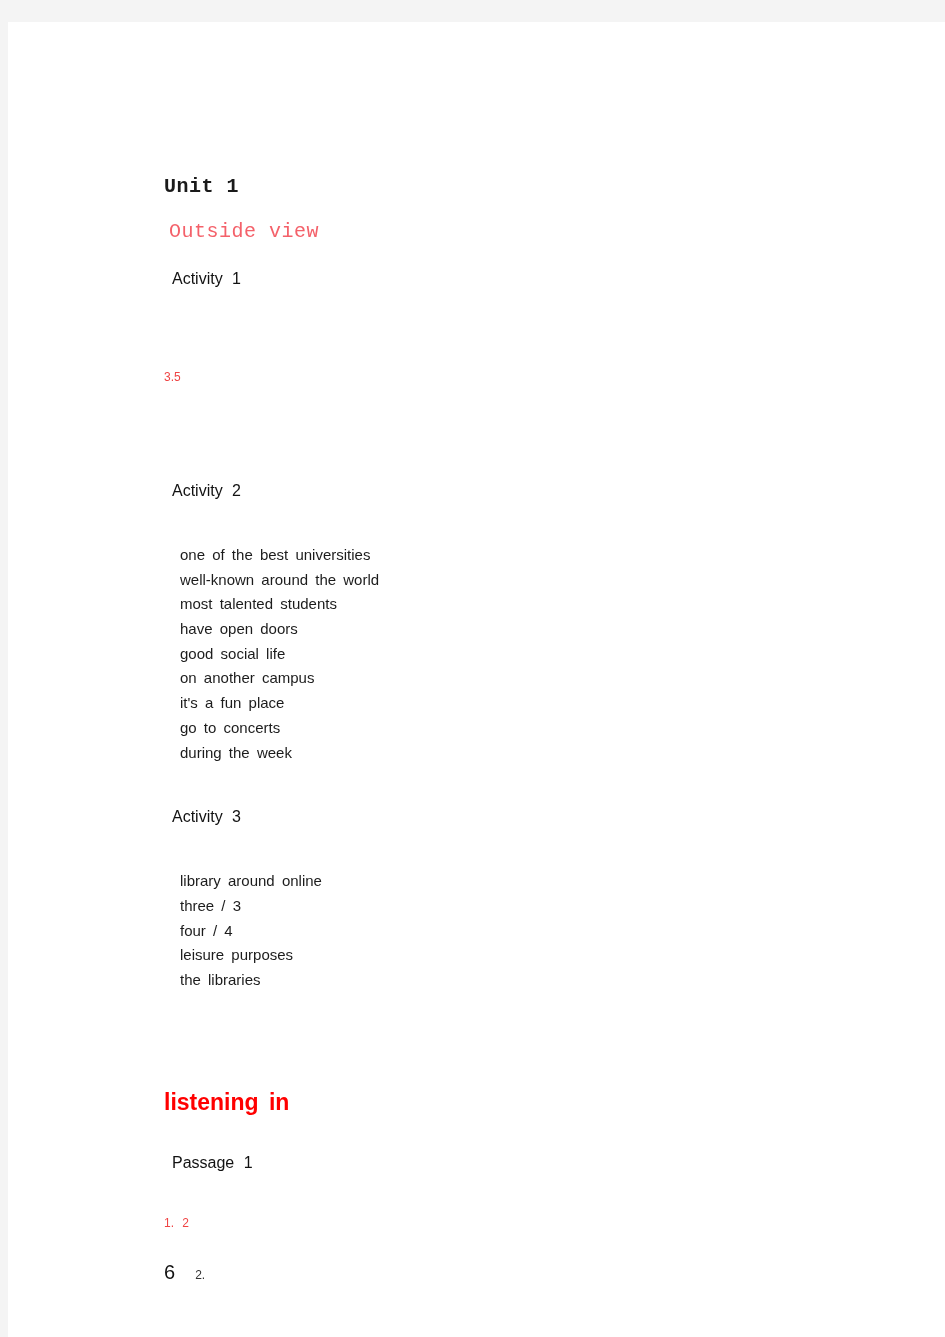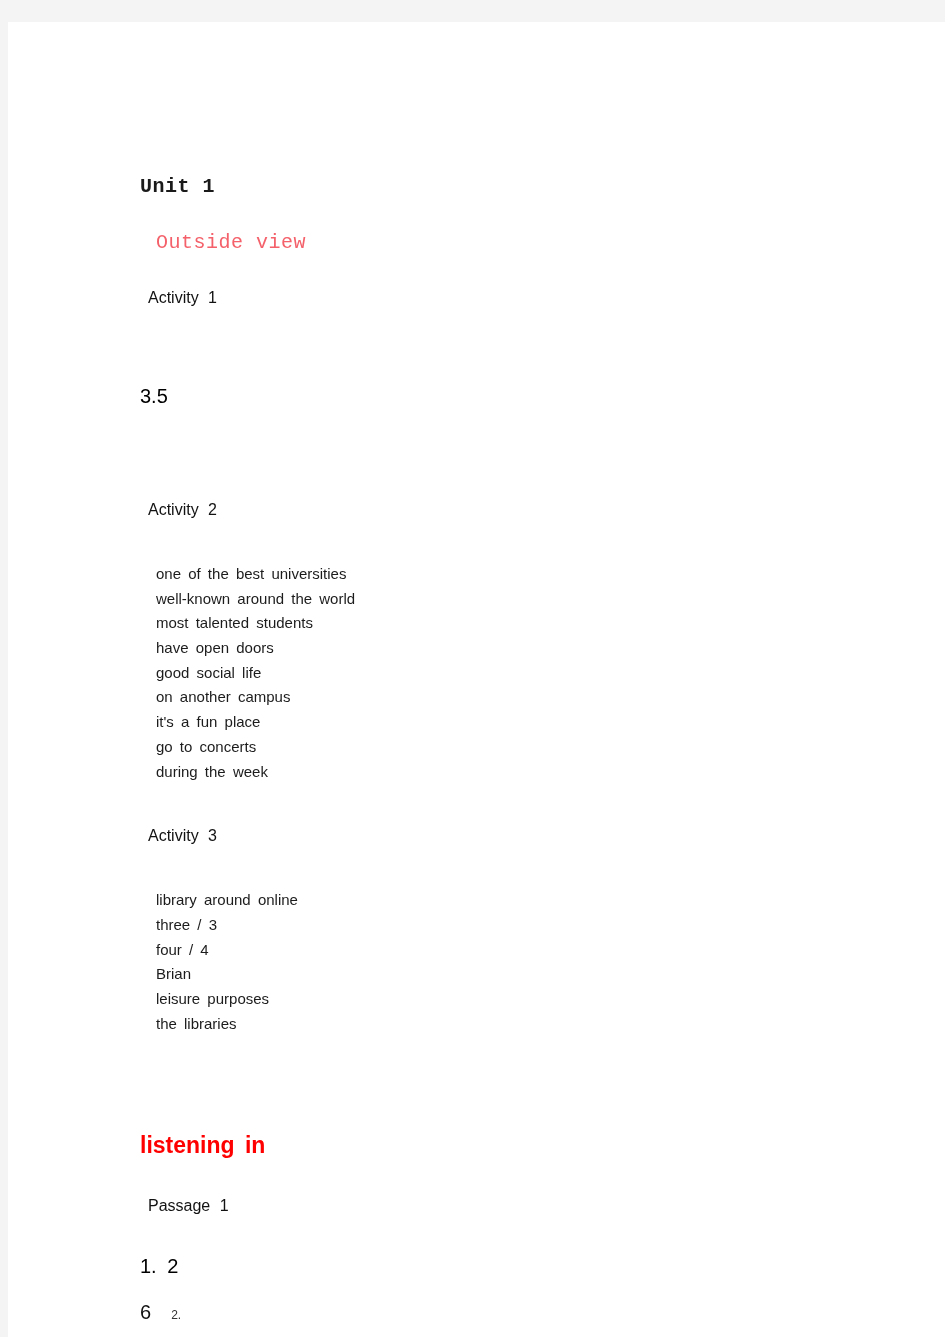--- a/index.html
+++ b/index.html
@@ -18,21 +18,21 @@
     position: absolute;
     left: 8px;
     top: 22px;
     width: 937px;
     height: 1315px;
     background: #ffffff;
   }
 
   .content {
     position: absolute;
-    left: 132px;
+    left: 156px;
     top: 150px;
     width: 700px;
   }
 
   
   .unit-title {
     font-family: "Liberation Mono", monospace;
     font-weight: bold;
     font-size: 20px;
     color: #1a1a1a;
@@ -42,21 +42,21 @@
     height: 30px;
     line-height: 30px;
   }
 
   .section-red-mono {
     font-family: "Liberation Mono", monospace;
     font-weight: normal;
     font-size: 20px;
     color: #f4616a;
     letter-spacing: 0.5px;
-    margin: 16px;
+    margin: 5px;
     height: 50px;
     line-height: 50px;
   }
 
   .section-red-sans {
     font-family: "Liberation Sans", sans-serif;
     font-weight: bold;
     font-size: 23px;
     color: #ff0000;
     word-spacing: 4px;
@@ -70,22 +70,22 @@
     font-size: 16px;
     color: #121212;
     word-spacing: 5px;
     margin: 8px;
     height: 28px;
     line-height: 28px;
   }
 
   .big-line {
     font-family: "Liberation Sans", sans-serif;
-    font-size: 20px;
-    color: #000000;
+    font-size: 12px;
+    color: #ef4444;
     word-spacing: 5px;
     margin: 0;
     height: 28px;
     line-height: 28px;
   }
 
   
   .answer-list {
     list-style: none;
     margin: 16px;
@@ -103,21 +103,21 @@
 
   
   .gap-xs { height: 14px; }
   .gap-sm { height: 24px; }
   .gap-lg { height: 62px; }
   .gap-xl { height: 78px; }
 
   
   .mixed-line {
     height: 30px;
-    line-height: 17px;
+    line-height: 22px;
     white-space: nowrap;
   }
   .mixed-line .num-big {
     font-family: "Liberation Sans", sans-serif;
     font-size: 20px;
     color: #121212;
   }
   .mixed-line .num-small {
     font-family: "Liberation Sans", sans-serif;
     font-size: 12px;
@@ -162,21 +162,20 @@
     <div class="gap-xs"></div>
 
     <div class="activity-heading">Activity  3</div>
 
     <div class="gap-xs"></div>
 
     <ul class="answer-list">
       <li>library around online</li>
       <li>three / 3</li>
       <li>four / 4</li>
-      <li>Brian</li>
       <li>leisure purposes</li>
       <li>the libraries</li>
     </ul>
 
     <div class="gap-xl"></div>
 
     <div class="section-red-sans">listening  in</div>
 
     <div class="gap-sm"></div>
 

